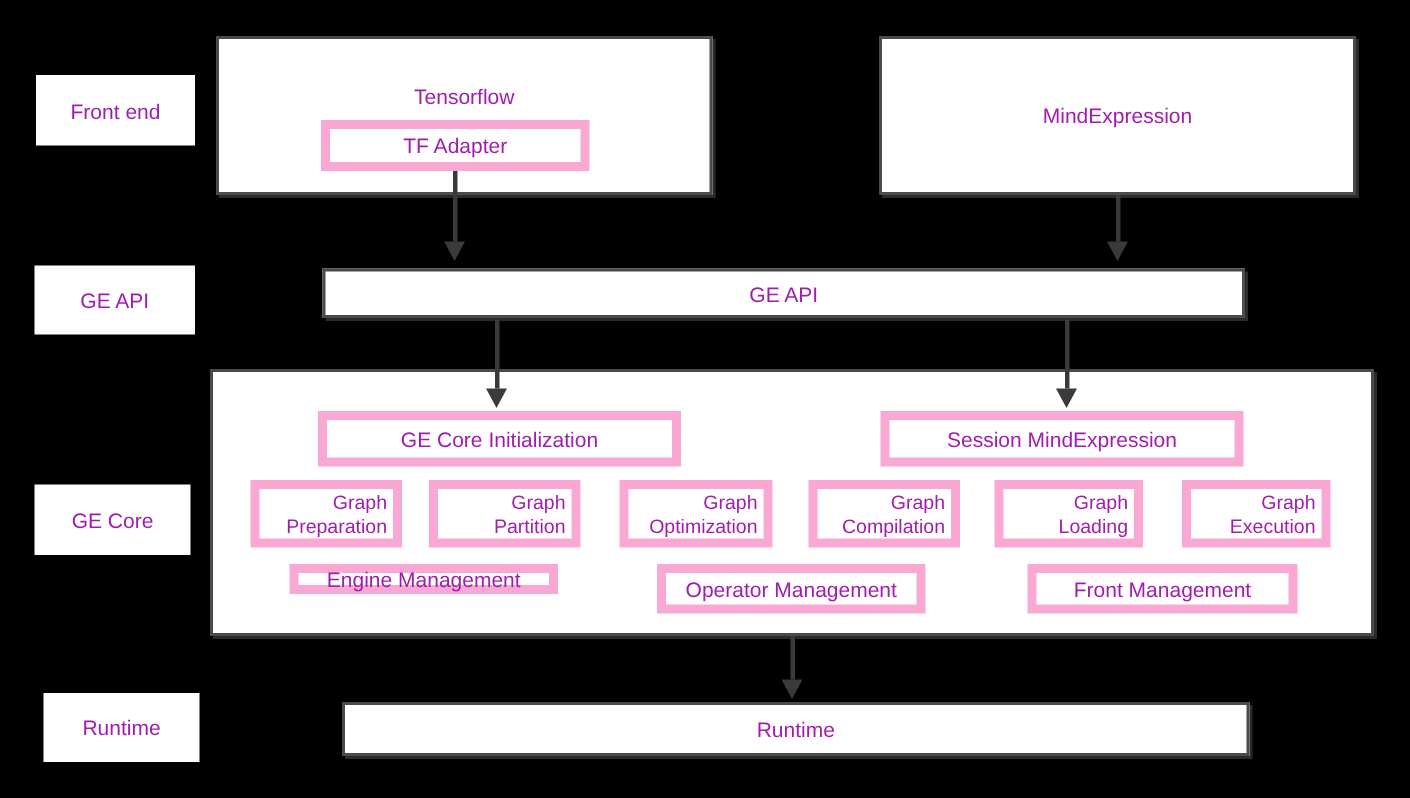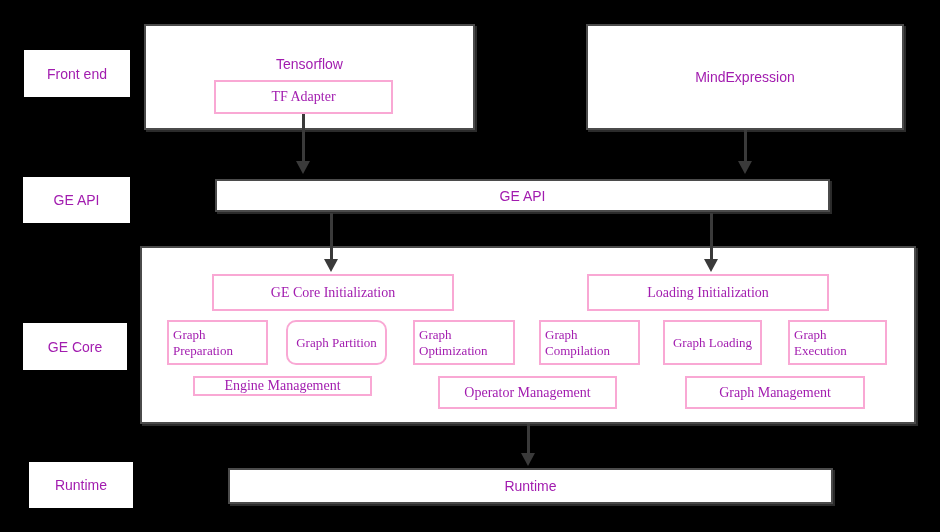--- a/index.html
+++ b/index.html
@@ -29,29 +29,28 @@
     position: absolute;
     background: #ffffff;
     border: 2px solid #4b4b4b;
     box-shadow: 2px 2px 0 rgba(78,78,78,0.55);
     box-sizing: border-box;
     z-index: 1;
   }
   .inner-box {
     position: absolute;
     background: #ffffff;
-    border: 2px solid #f9a8d4;
+    border: 6px solid #f9a8d4;
     box-sizing: border-box;
     display: flex;
     align-items: center;
     justify-content: center;
-    text-align: left;
+    text-align: right;
     line-height: 16px;
     z-index: 3;
-    font-family: Liberation Serif, serif;
   }
   .centered {
     display: flex;
     align-items: center;
     justify-content: center;
     text-align: center;
   }
   .box-title {
     position: absolute;
     left: 0;
@@ -100,32 +99,32 @@
     <div class="inner-box" style="left:68px; top:54px; width:179px; height:34px;">TF Adapter</div>
   </div>
 
   <div class="outer-box centered" style="left:586px; top:24px; width:318px; height:106px;">MindExpression</div>
 
   <div class="outer-box centered" style="left:215px; top:179px; width:615px; height:33px;">GE API</div>
 
   <div class="outer-box" style="left:140px; top:246px; width:776px; height:178px;">
 
     <div class="inner-box" style="left:70px; top:26px; width:242px; height:37px;">GE Core Initialization</div>
-    <div class="inner-box" style="left:445px; top:26px; width:242px; height:37px;">Loading Initialization</div>
+    <div class="inner-box" style="left:445px; top:26px; width:242px; height:37px;">Session MindExpression</div>
 
     <div class="inner-box module" style="left:25px; top:72px; width:101px; height:45px;">Graph Preparation</div>
-    <div class="inner-box module" style="left:144px; top:72px; width:101px; height:45px;border-radius:10px;">Graph Partition</div>
+    <div class="inner-box module" style="left:144px; top:72px; width:101px; height:45px;">Graph Partition</div>
     <div class="inner-box module" style="left:397px; top:72px; width:101px; height:45px;">Graph Compilation</div>
     <div class="inner-box module" style="left:271px; top:72px; width:102px; height:45px;">Graph Optimization</div>
     <div class="inner-box module" style="left:521px; top:72px; width:99px; height:45px;">Graph Loading</div>
     <div class="inner-box module" style="left:646px; top:72px; width:99px; height:45px;">Graph Execution</div>
 
     <div class="inner-box" style="left:51px; top:128px; width:179px; height:20px;">Engine Management</div>
     <div class="inner-box" style="left:296px; top:128px; width:179px; height:33px;">Operator Management</div>
-    <div class="inner-box" style="left:543px; top:128px; width:180px; height:33px;">Graph Management</div>
+    <div class="inner-box" style="left:543px; top:128px; width:180px; height:33px;">Front Management</div>
   </div>
 
   <div class="outer-box centered" style="left:228px; top:468px; width:605px; height:36px;">Runtime</div>
 
   <div class="arrow" style="left:296px; top:114px; height:60px;">
     <div class="shaft"></div>
     <div class="head"></div>
   </div>
   <div class="arrow" style="left:738px; top:130px; height:44px;">
     <div class="shaft"></div>

